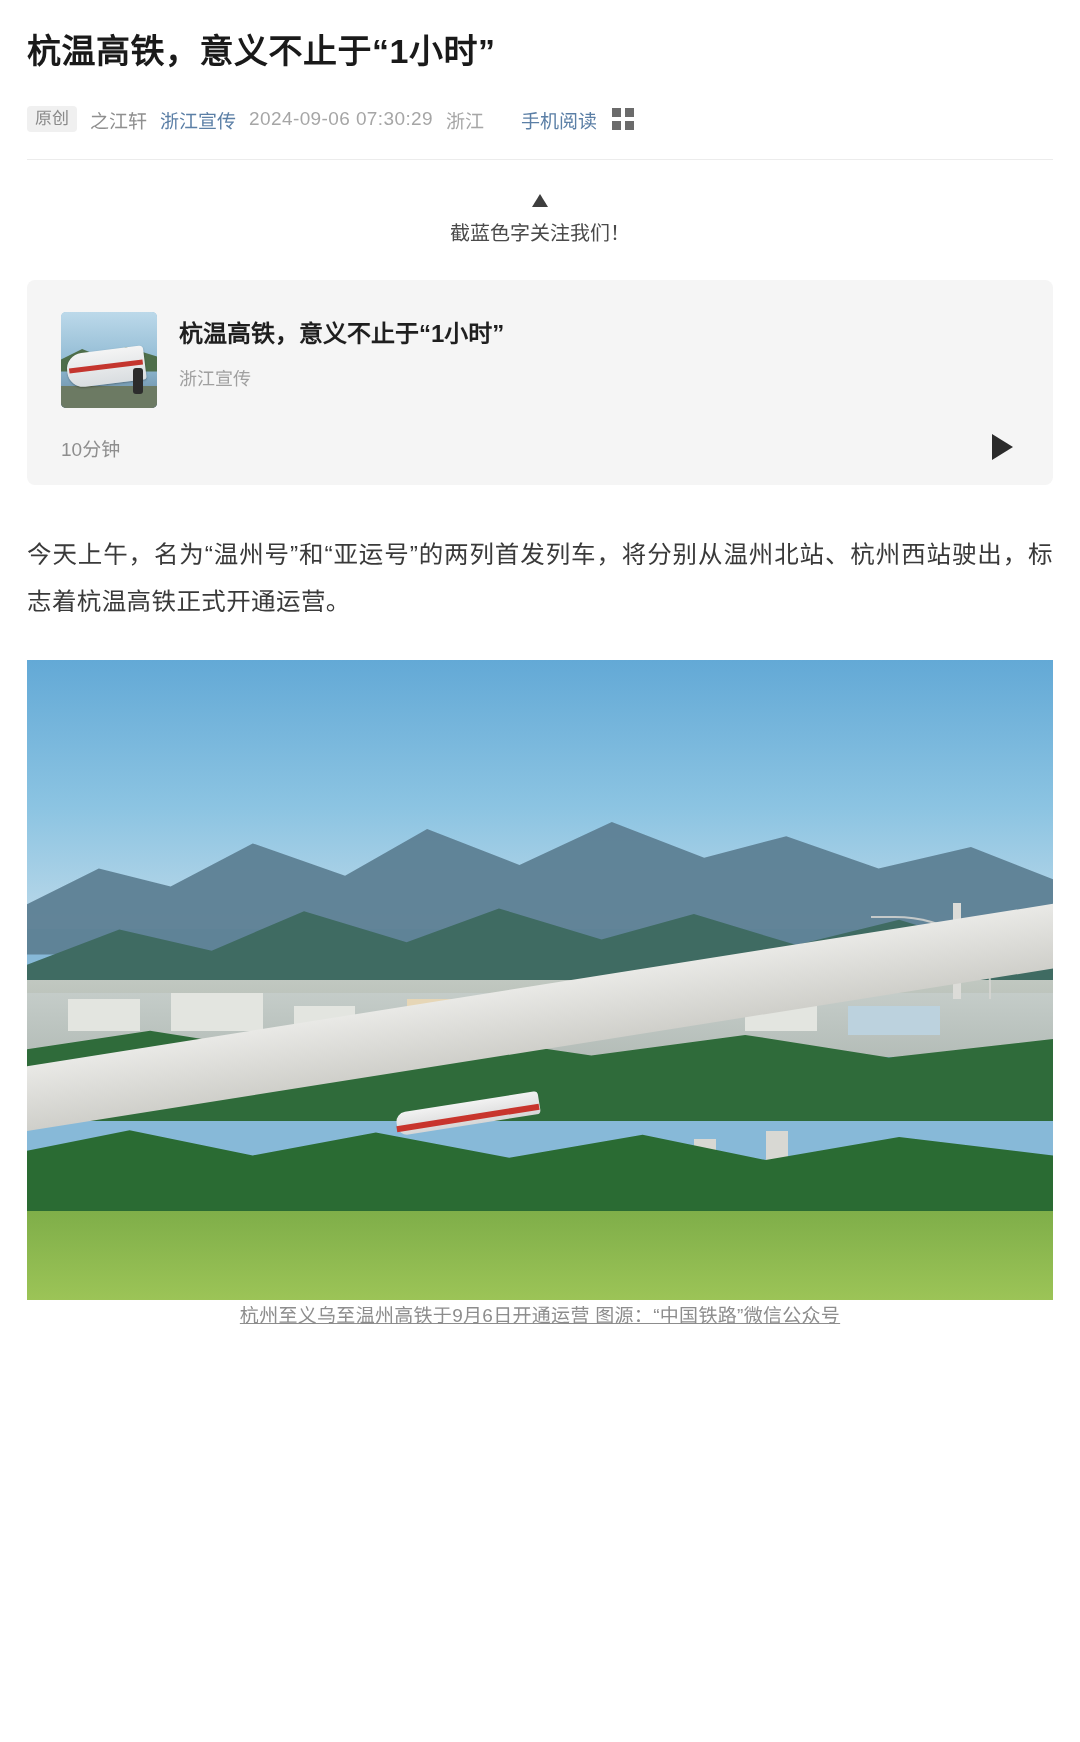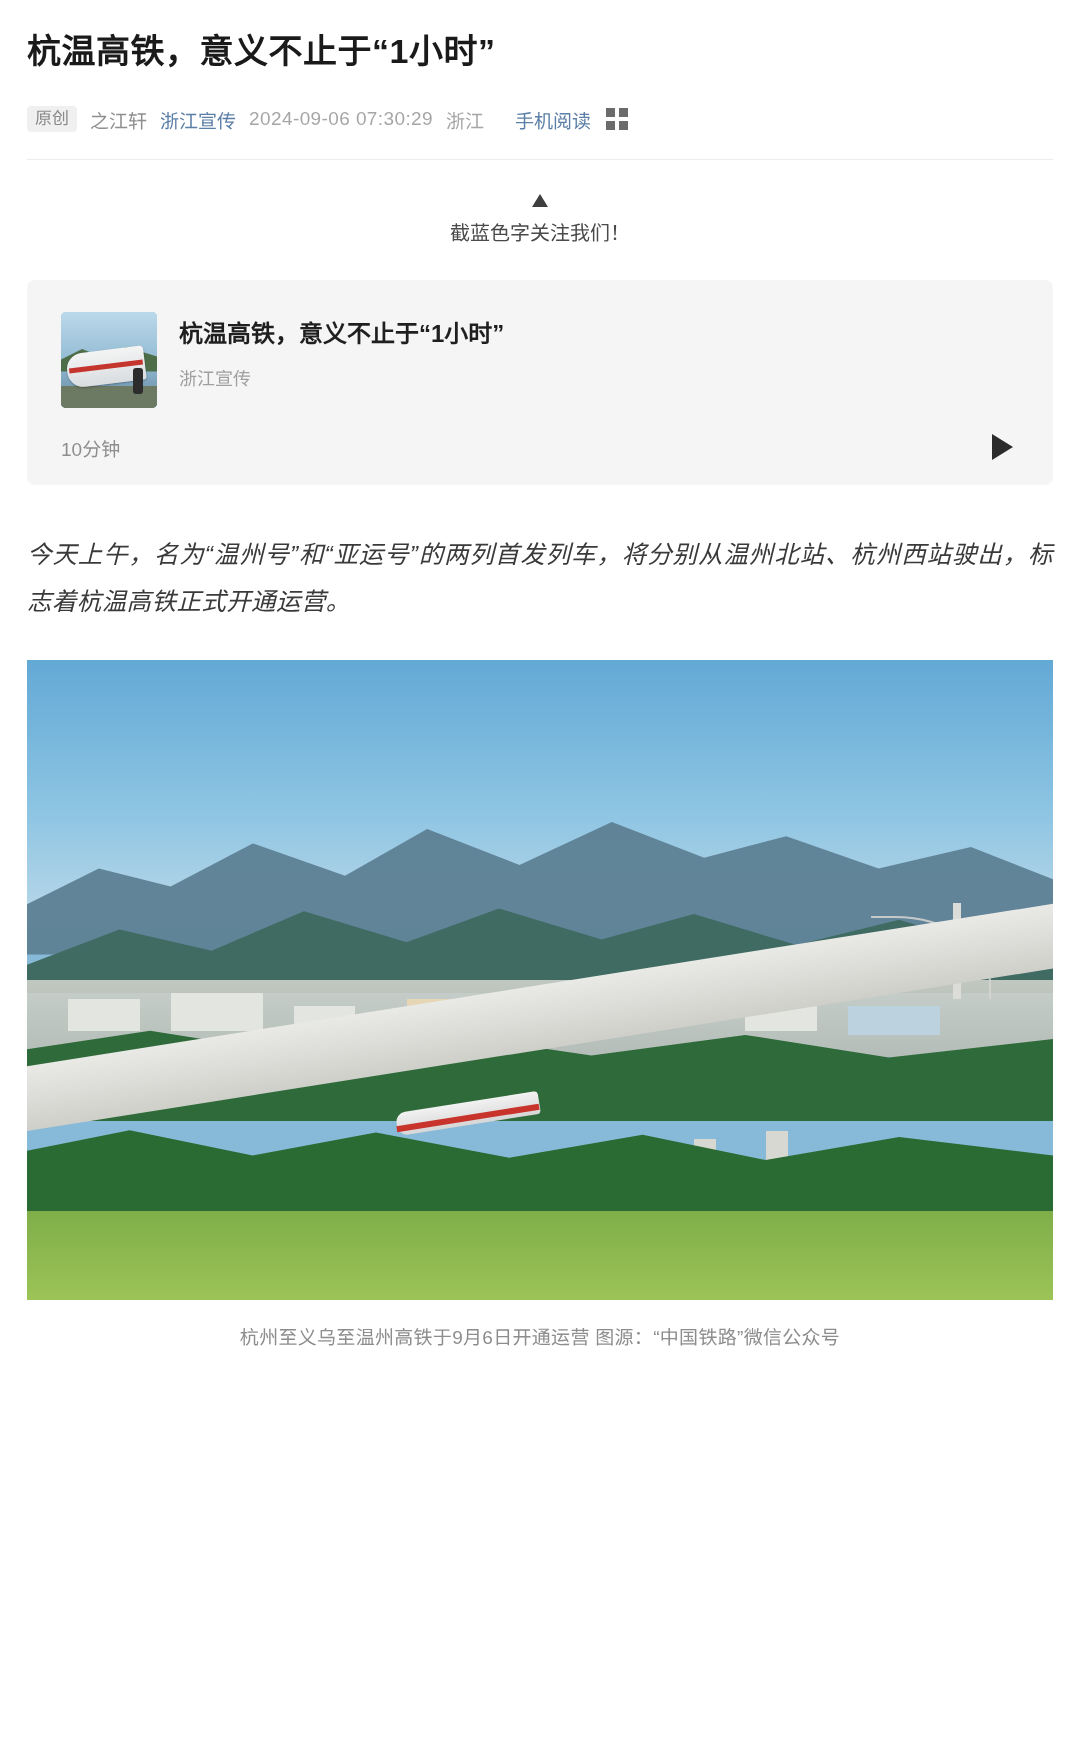--- a/index.html
+++ b/index.html
@@ -48,21 +48,21 @@
     border-radius: 4px;
     padding: 3px 8px;
     line-height: 1.2;
   }
   .meta-author { color: #8f8f8f; }
   .meta-account { color: #5b7fa6; }
   .meta-date { color: #a6a6a6; letter-spacing: 0.4px; }
   .meta-region { color: #a6a6a6; }
   .meta-read {
     color: #5b7fa6;
-    margin-left: 18px;
+    margin-left: 24px;
   }
   .qr-glyph {
     display: inline-block;
     width: 22px;
     height: 22px;
     position: relative;
     margin-left: 2px;
     background:
       linear-gradient(#6b6b6b,#6b6b6b) 0 0 / 9px 9px no-repeat,
       linear-gradient(#6b6b6b,#6b6b6b) 13px 0 / 9px 9px no-repeat,
@@ -162,21 +162,20 @@
   .body {
     margin-top: 46px;
   }
   .para {
     font-size: 24.5px;
     line-height: 1.95;
     color: #3a3a3a;
     letter-spacing: 0.4px;
     margin: 0 0 34px 0;
     text-align: justify;
-    font-style: italic;
   }
 
   
   .photo-wrap { margin-top: 10px; }
   .photo {
     width: 1026px;
     height: 640px;
     position: relative;
     overflow: hidden;
     background: #87b9d8;
@@ -248,23 +247,23 @@
     border-top: 2px solid #d6d6d2;
     border-right: 2px solid #d6d6d2;
     border-radius: 0 80% 0 0;
     opacity:.85;
   }
 
   .photo-caption {
     text-align: center;
     font-size: 19px;
     color: #8d8d8d;
-    margin-top: 22px;
     padding-bottom: 24px;
     letter-spacing: 0.3px;
+    text-decoration: underline;
   }
 </style>
 </head>
 <body>
 
 <div class="page">
 
   <h1 class="article-title">杭温高铁，意义不止于“1小时”</h1>
 
   <div class="meta-row">

